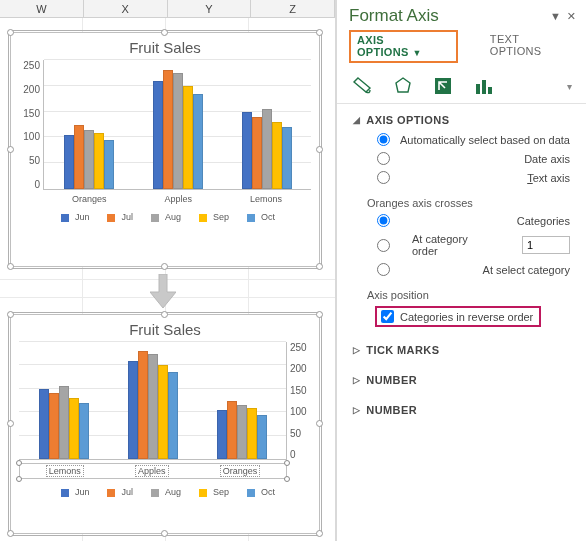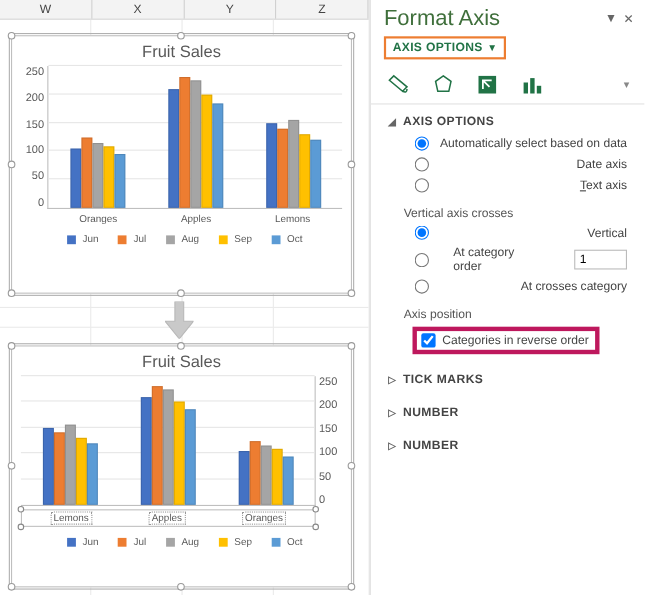--- a/index.html
+++ b/index.html
@@ -107,21 +107,21 @@
     height: 541px;
     background: #fff;
     border-left: 1px solid #d9d9d9;
     display:flex; flex-direction:column;
   }
   .pane-header {
     padding: 6px 10px 4px 12px;
     display:flex; align-items:center; justify-content:space-between;
     color:#2b6a2d;
   }
-  .pane-title { font-size:20px; color:#3f6f3b; font-weight:400;}
+  .pane-title { font-size:17px; color:#3f6f3b; font-weight:400;}
   .pane-close { display:flex; gap:6px; color:#666; font-size:11px;}
   .tabs-row {
     padding: 0 12px 4px 12px;
     display:flex; gap:30px;
     font-size:11px;
   }
   .tab {
     color:#666; padding:3px 2px 5px 2px; letter-spacing:0.3px;
   }
   .tab.active {
@@ -151,21 +151,21 @@
   }
   .tri { font-size:9px; color:#666;}
   .sec-body { padding-left:14px;}
   .sub-label { color:#555; padding:4px 0 2px 0;}
   .opt { display:flex; align-items:center; gap:6px; padding:3px 0 3px 10px; color:#444;justify-content:space-between;}
   .opt input[type=radio], .opt input[type=checkbox]{ margin:0; }
   .opt input[type=text]{
     margin-left:8px; width:48px; height:18px; border:1px solid #bbb; font-size:11px; padding:0 4px; background:#fff;
   }
   .framed {
-    border:4px solid #be185d;
+    border:2px solid #be185d;
     padding:2px 6px 2px 4px;
     display:inline-flex; align-items:center; gap:6px;
     margin-left:4px;
   }
   .mnemonic { text-decoration: underline; }
 </style>
 </head>
 <body>
 
 <div class="left">
@@ -324,20 +324,21 @@
     <div class="pane-title">Format Axis</div>
     <div class="pane-close">
       <span style="cursor:pointer">▼</span>
       <span style="cursor:pointer">✕</span>
     </div>
   </div>
   <div class="tabs-row">
     <div class="tab active">
       <span>AXIS OPTIONS</span><span class="dd">▼</span>
     </div>
+    <div class="tab">TEXT OPTIONS</div>
   </div>
   <div class="icon-row">
     <div class="ico">
       <svg width="22" height="20" viewBox="0 0 22 20">
           <path d="M6 2 L18 12 L14 16 L2 6 Z" fill="none" stroke="#217346" stroke-width="1.4"></path>
           <path d="M14 16 Q18 18 18 14" fill="none" stroke="#217346" stroke-width="1.4"></path>
         </svg>
     </div>
     <div class="ico">
       <svg width="20" height="20" viewBox="0 0 20 20">
@@ -372,33 +373,33 @@
       </label>
       <label class="opt">
         <input type="radio" name="axtype" style="">
         <span>Date axis</span>
       </label>
       <label class="opt">
         <input type="radio" name="axtype" style="">
         <span><span class="mnemonic">T</span><span>ext axis</span></span>
       </label>
 
-      <div class="sub-label" style="margin-top:6px">Vertical axis crosses</div>
+      <div class="sub-label" style="margin-top:6px">Oranges axis crosses</div>
       <label class="opt">
         <input type="radio" name="vcross" checked="" style="">
-        <span>Vertical</span>
+        <span>Categories</span>
       </label>
       <label class="opt">
         <input type="radio" name="vcross" style="">
         <span style="max-width:80px">At category order</span>
         <input type="text" value="1" style="">
       </label>
       <label class="opt">
         <input type="radio" name="vcross" style="">
-        <span>At crosses category</span>
+        <span>At select category</span>
       </label>
 
       <div class="sub-label" style="margin-top:6px">Axis position</div>
       <div class="opt" style="padding-left:4px">
         <span class="framed">
           <input type="checkbox" checked="" style="">
           <span>Categories in reverse order</span>
         </span>
       </div>
     </div>

